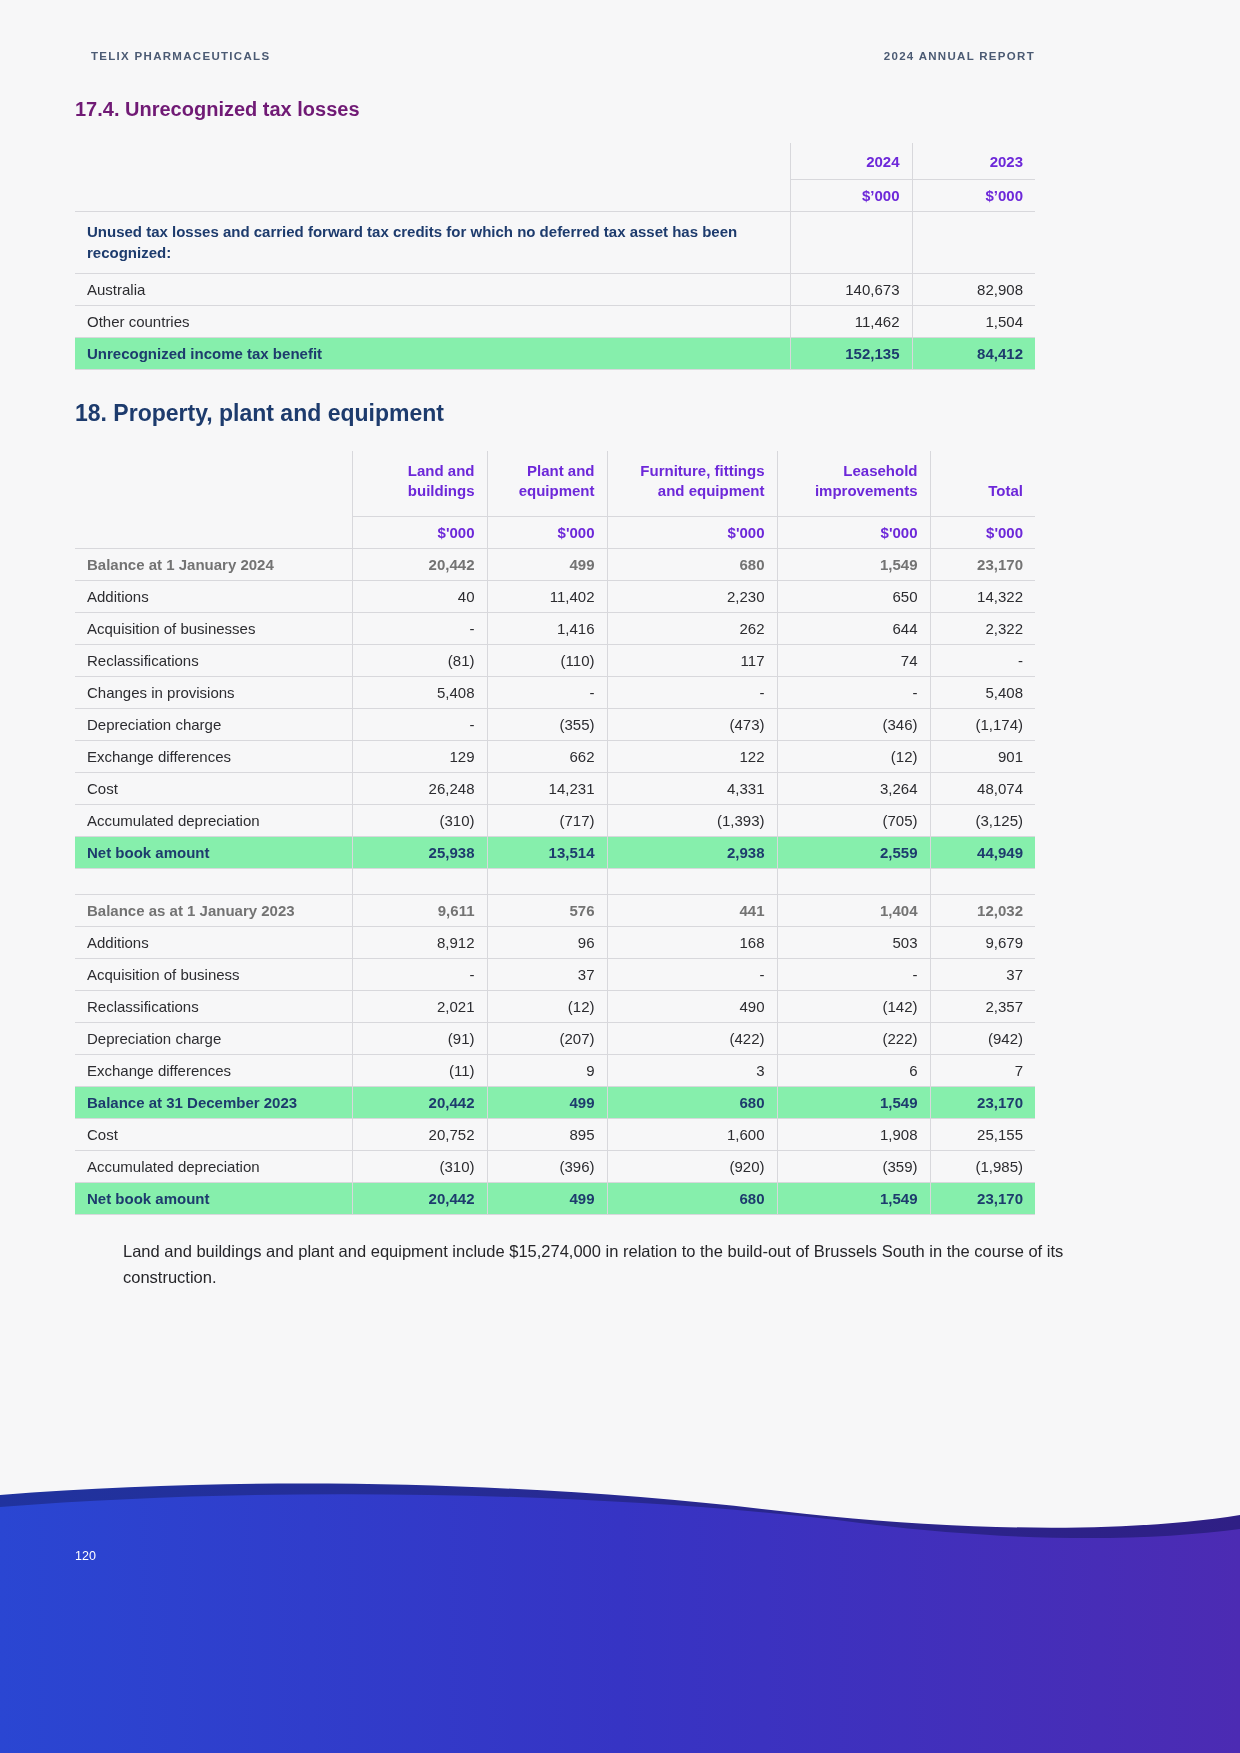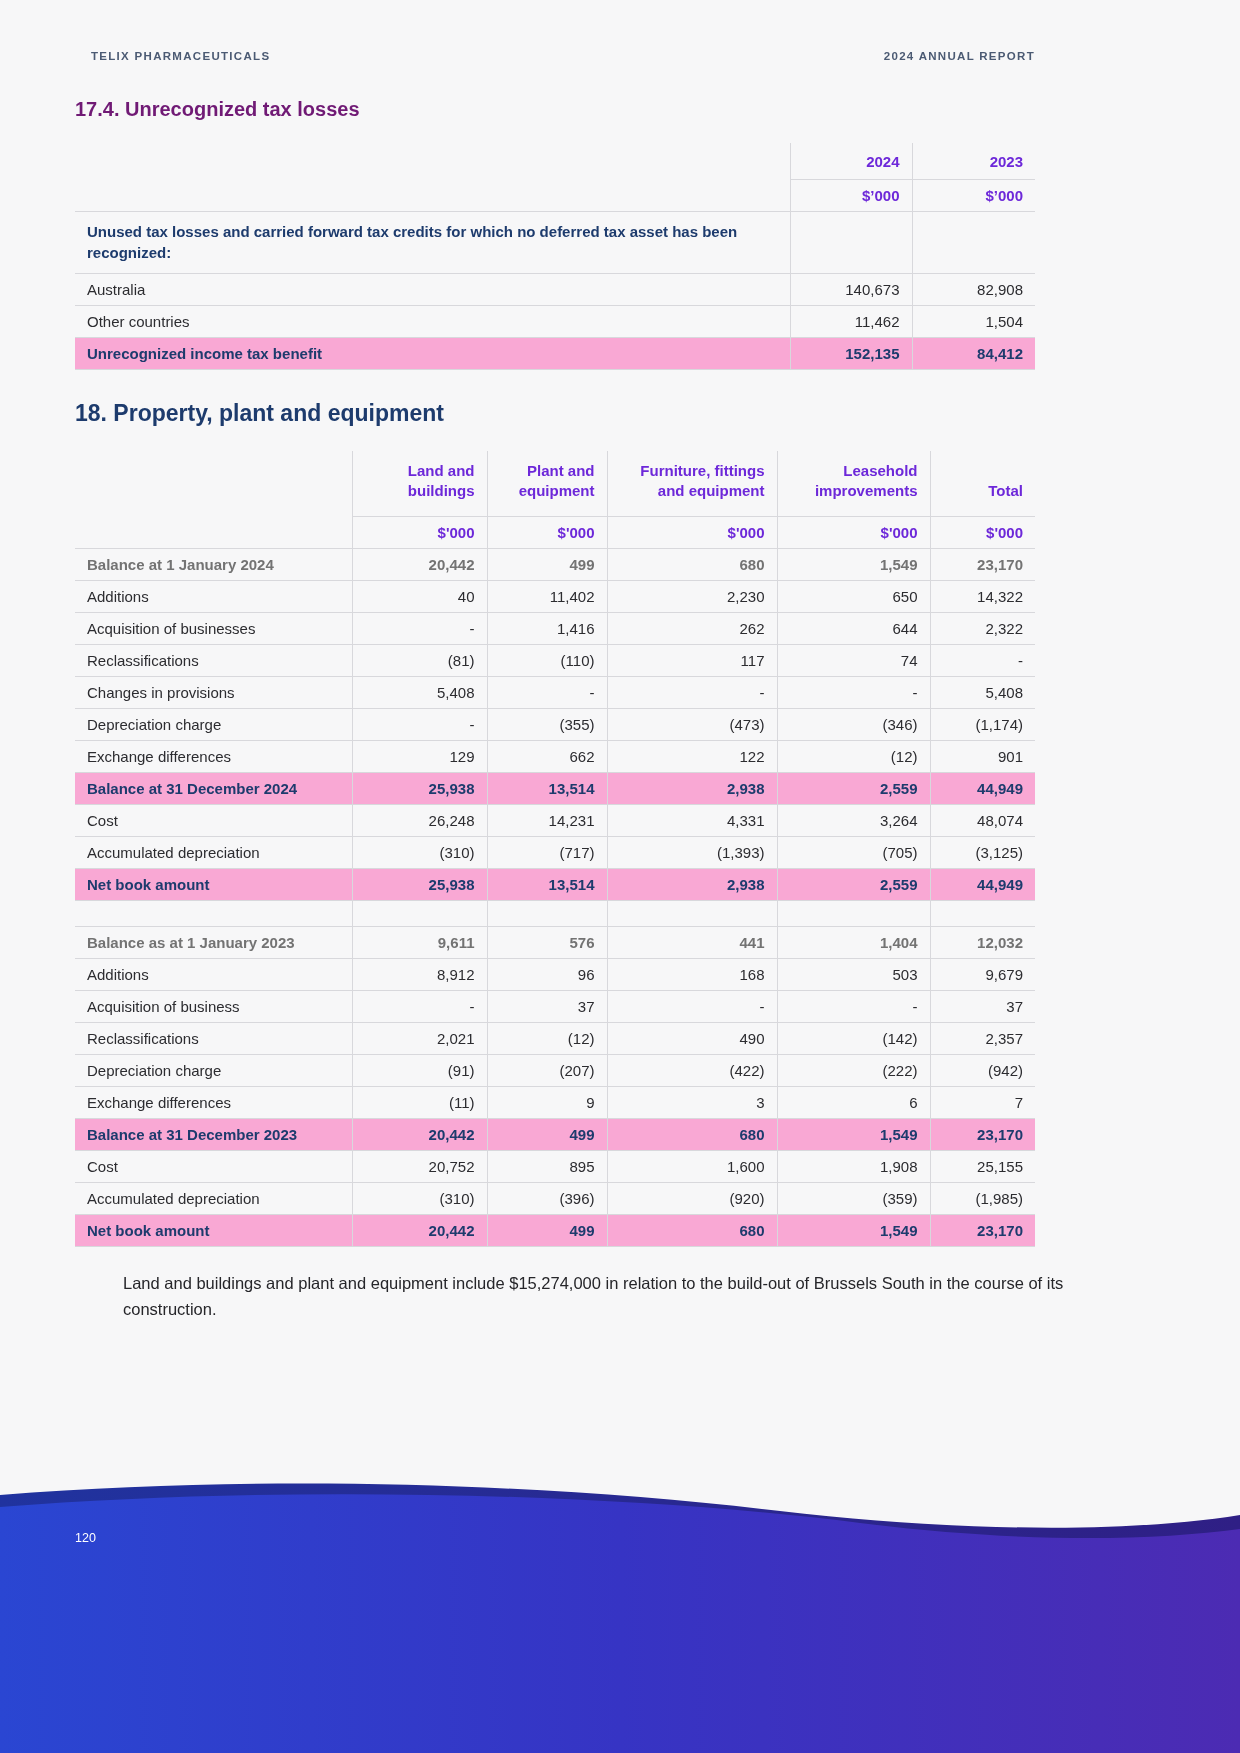--- a/index.html
+++ b/index.html
@@ -28,28 +28,28 @@
   th, td { border-bottom:1px solid #d8d8dc; }
   th { font-weight:bold; color:#6d28d9; }
   .num, .num-h { text-align:right; padding:7px 12px; border-left:1px solid #d8d8dc; overflow:hidden; }
   .lbl, .lbl-h { text-align:left; padding:7px 12px; overflow:hidden; }
   .no-b { border-bottom:none; }
   .yearcell { padding-top:10px; padding-bottom:9px; }
   .colname { vertical-align:bottom; line-height:1.3; padding-top:10px; padding-bottom:16px; }
   .intro { font-weight:bold; color:#1d3b6d; line-height:1.4; padding-top:9px; padding-bottom:10px; }
 
   tr.bold td { color:#737373; font-weight:bold; }
-  tr.highlight td { background:#f9a8d4; color:#1d3b6d; font-weight:bold; }
+  tr.highlight td { background:#86efac; color:#1d3b6d; font-weight:bold; }
   tr.spacer td { height:26px; padding:0; }
 
   .footnote { margin-top:24px; font-size:16.5px; line-height:1.55; color:#26262a; width:960px;margin-left:48px; }
 
   .footer-wave { position:absolute; left:0; bottom:0; width:1240px; height:272px; }
   .footer-wave svg { position:absolute; left:0; top:0; width:100%; height:100%; display:block; }
-  .page-num { position:absolute; left:75px; top:50px; color:#ffffff; font-size:12.5px; }
+  .page-num { position:absolute; left:75px; top:68px; color:#ffffff; font-size:12.5px; }
 </style>
 </head>
 <body>
 
 <div class="content">
 
   <div class="topbar">
     <span>TELIX PHARMACEUTICALS</span>
     <span>2024 ANNUAL REPORT</span>
   </div>
@@ -176,28 +176,20 @@
           <td class="num">(346)</td>
           <td class="num">(1,174)</td>
         </tr>
         <tr class="normal">
           <td class="lbl">Exchange differences</td>
           <td class="num">129</td>
           <td class="num">662</td>
           <td class="num">122</td>
           <td class="num">(12)</td>
           <td class="num">901</td>
-        </tr>
-        <tr class="highlight">
-          <td class="lbl">Balance at 31 December 2024</td>
-          <td class="num">25,938</td>
-          <td class="num">13,514</td>
-          <td class="num">2,938</td>
-          <td class="num">2,559</td>
-          <td class="num">44,949</td>
         </tr>
         <tr class="normal">
           <td class="lbl">Cost</td>
           <td class="num">26,248</td>
           <td class="num">14,231</td>
           <td class="num">4,331</td>
           <td class="num">3,264</td>
           <td class="num">48,074</td>
         </tr>
         <tr class="normal">

